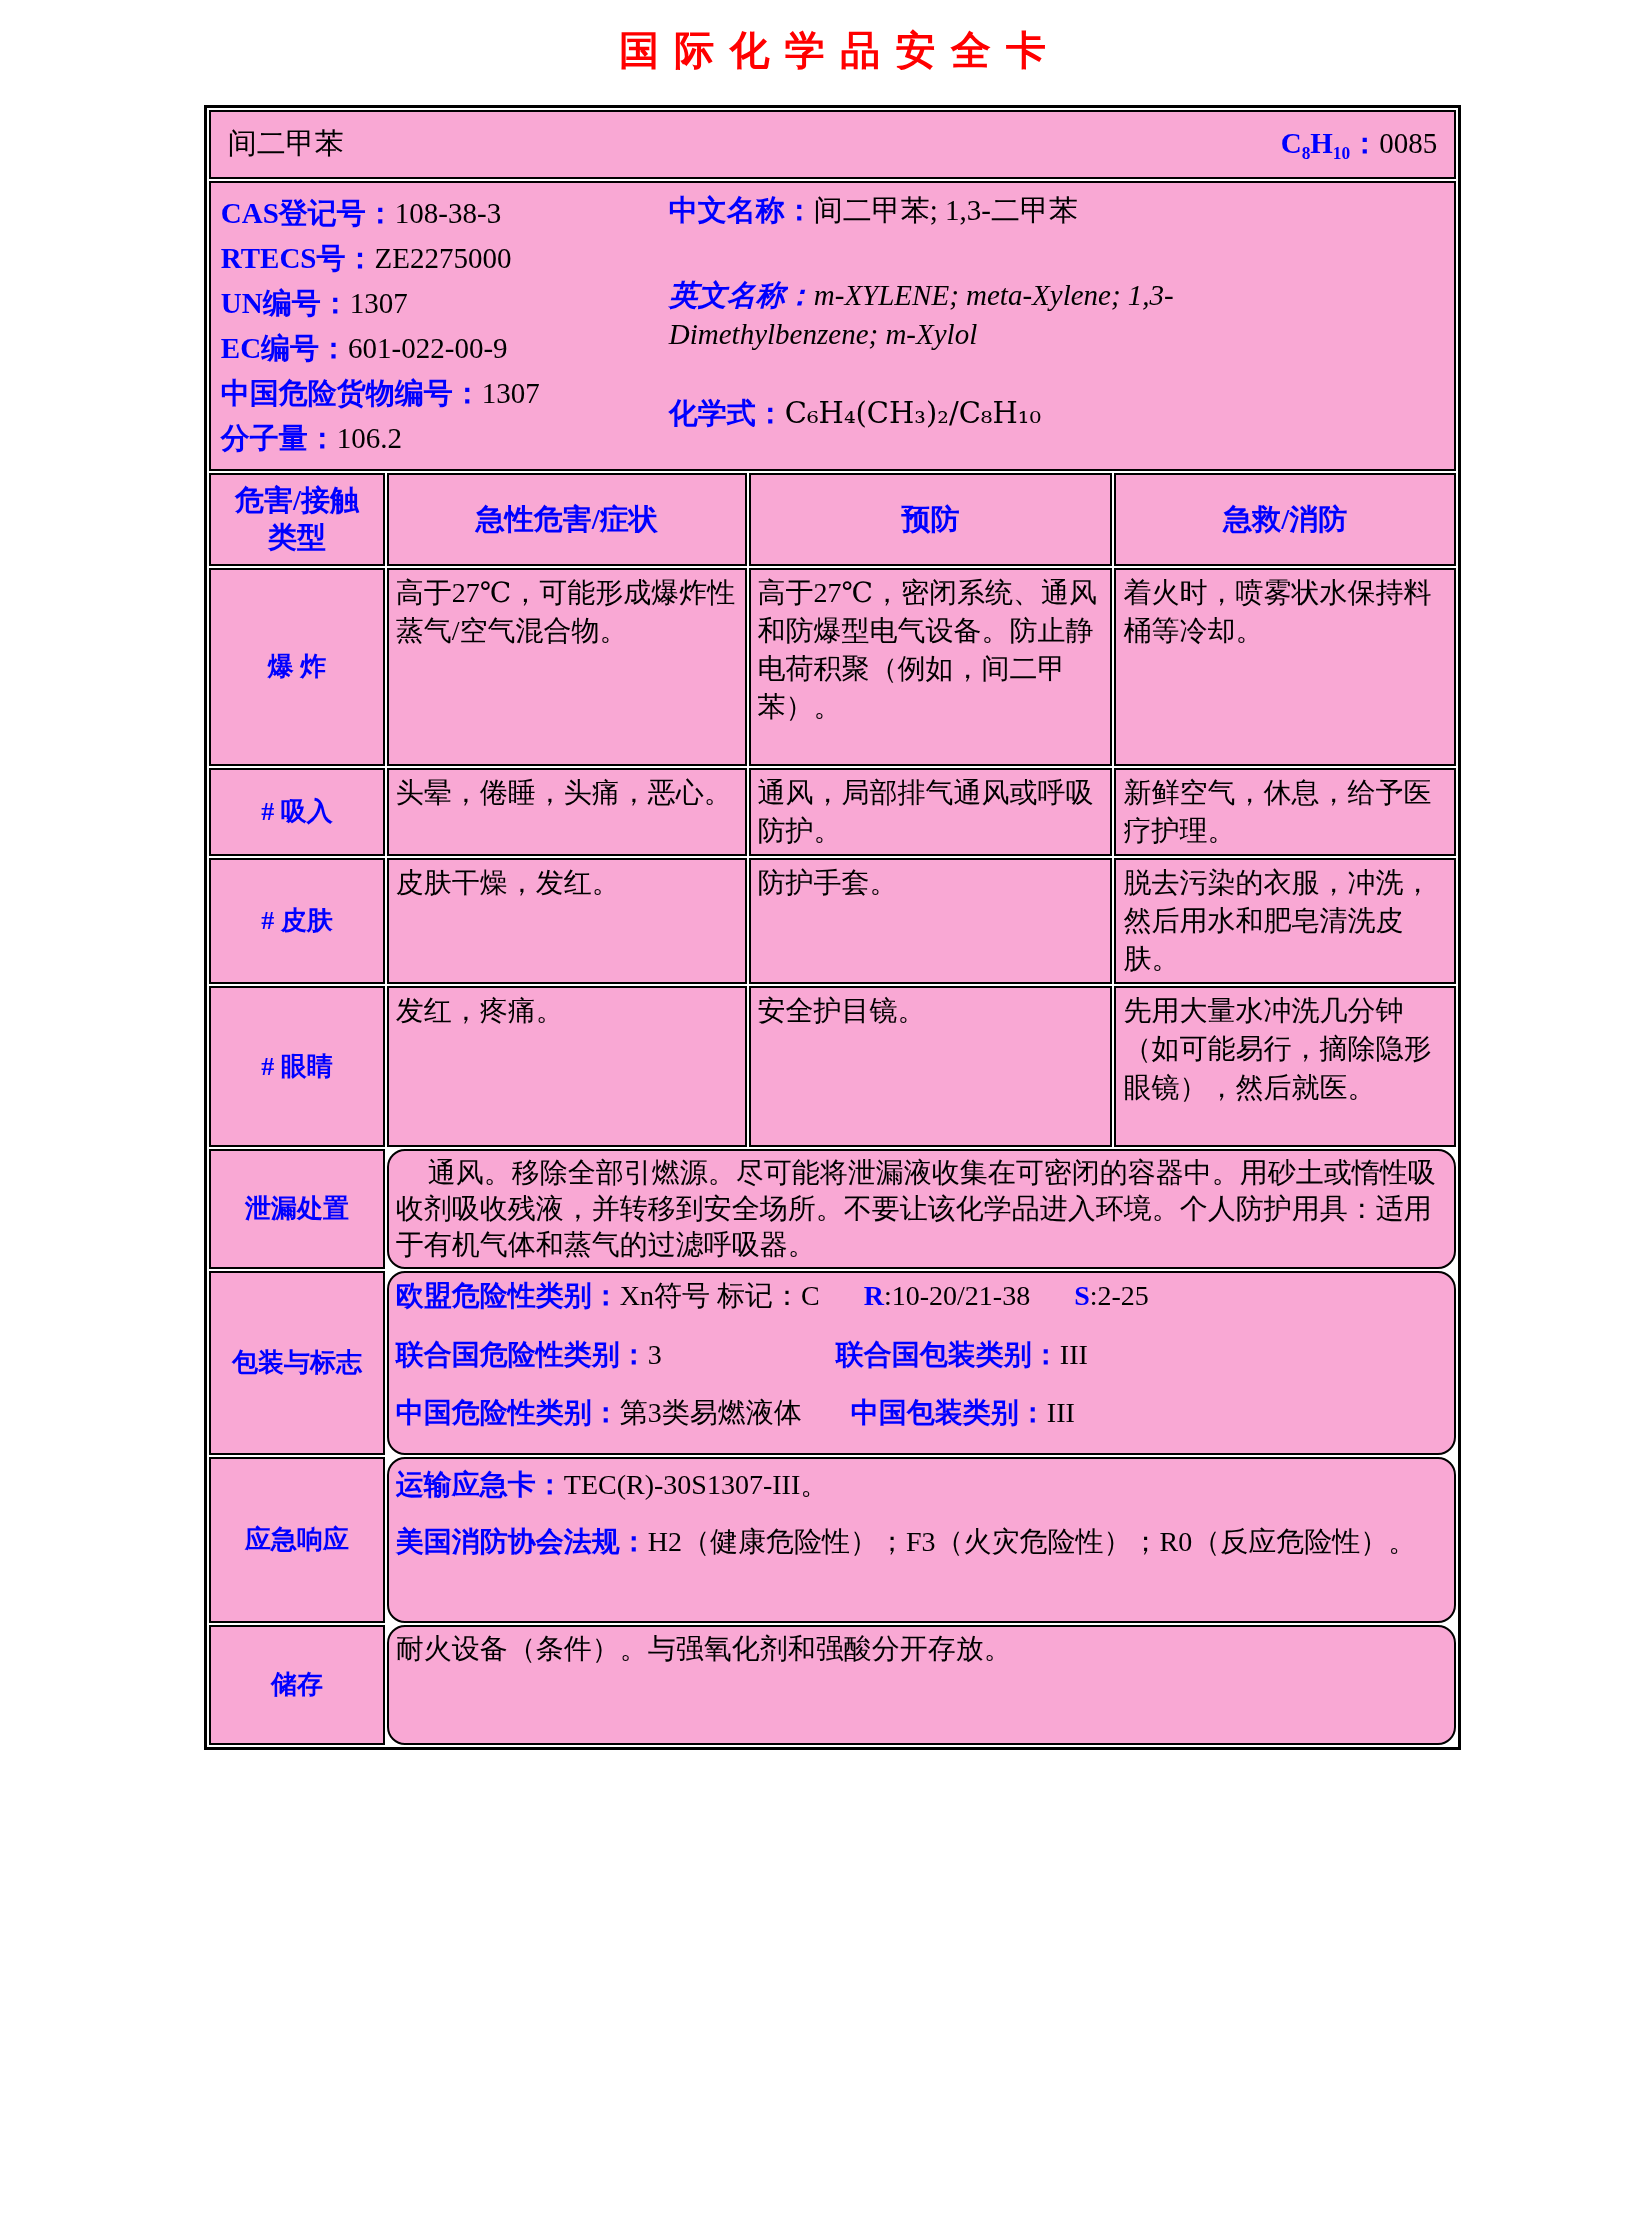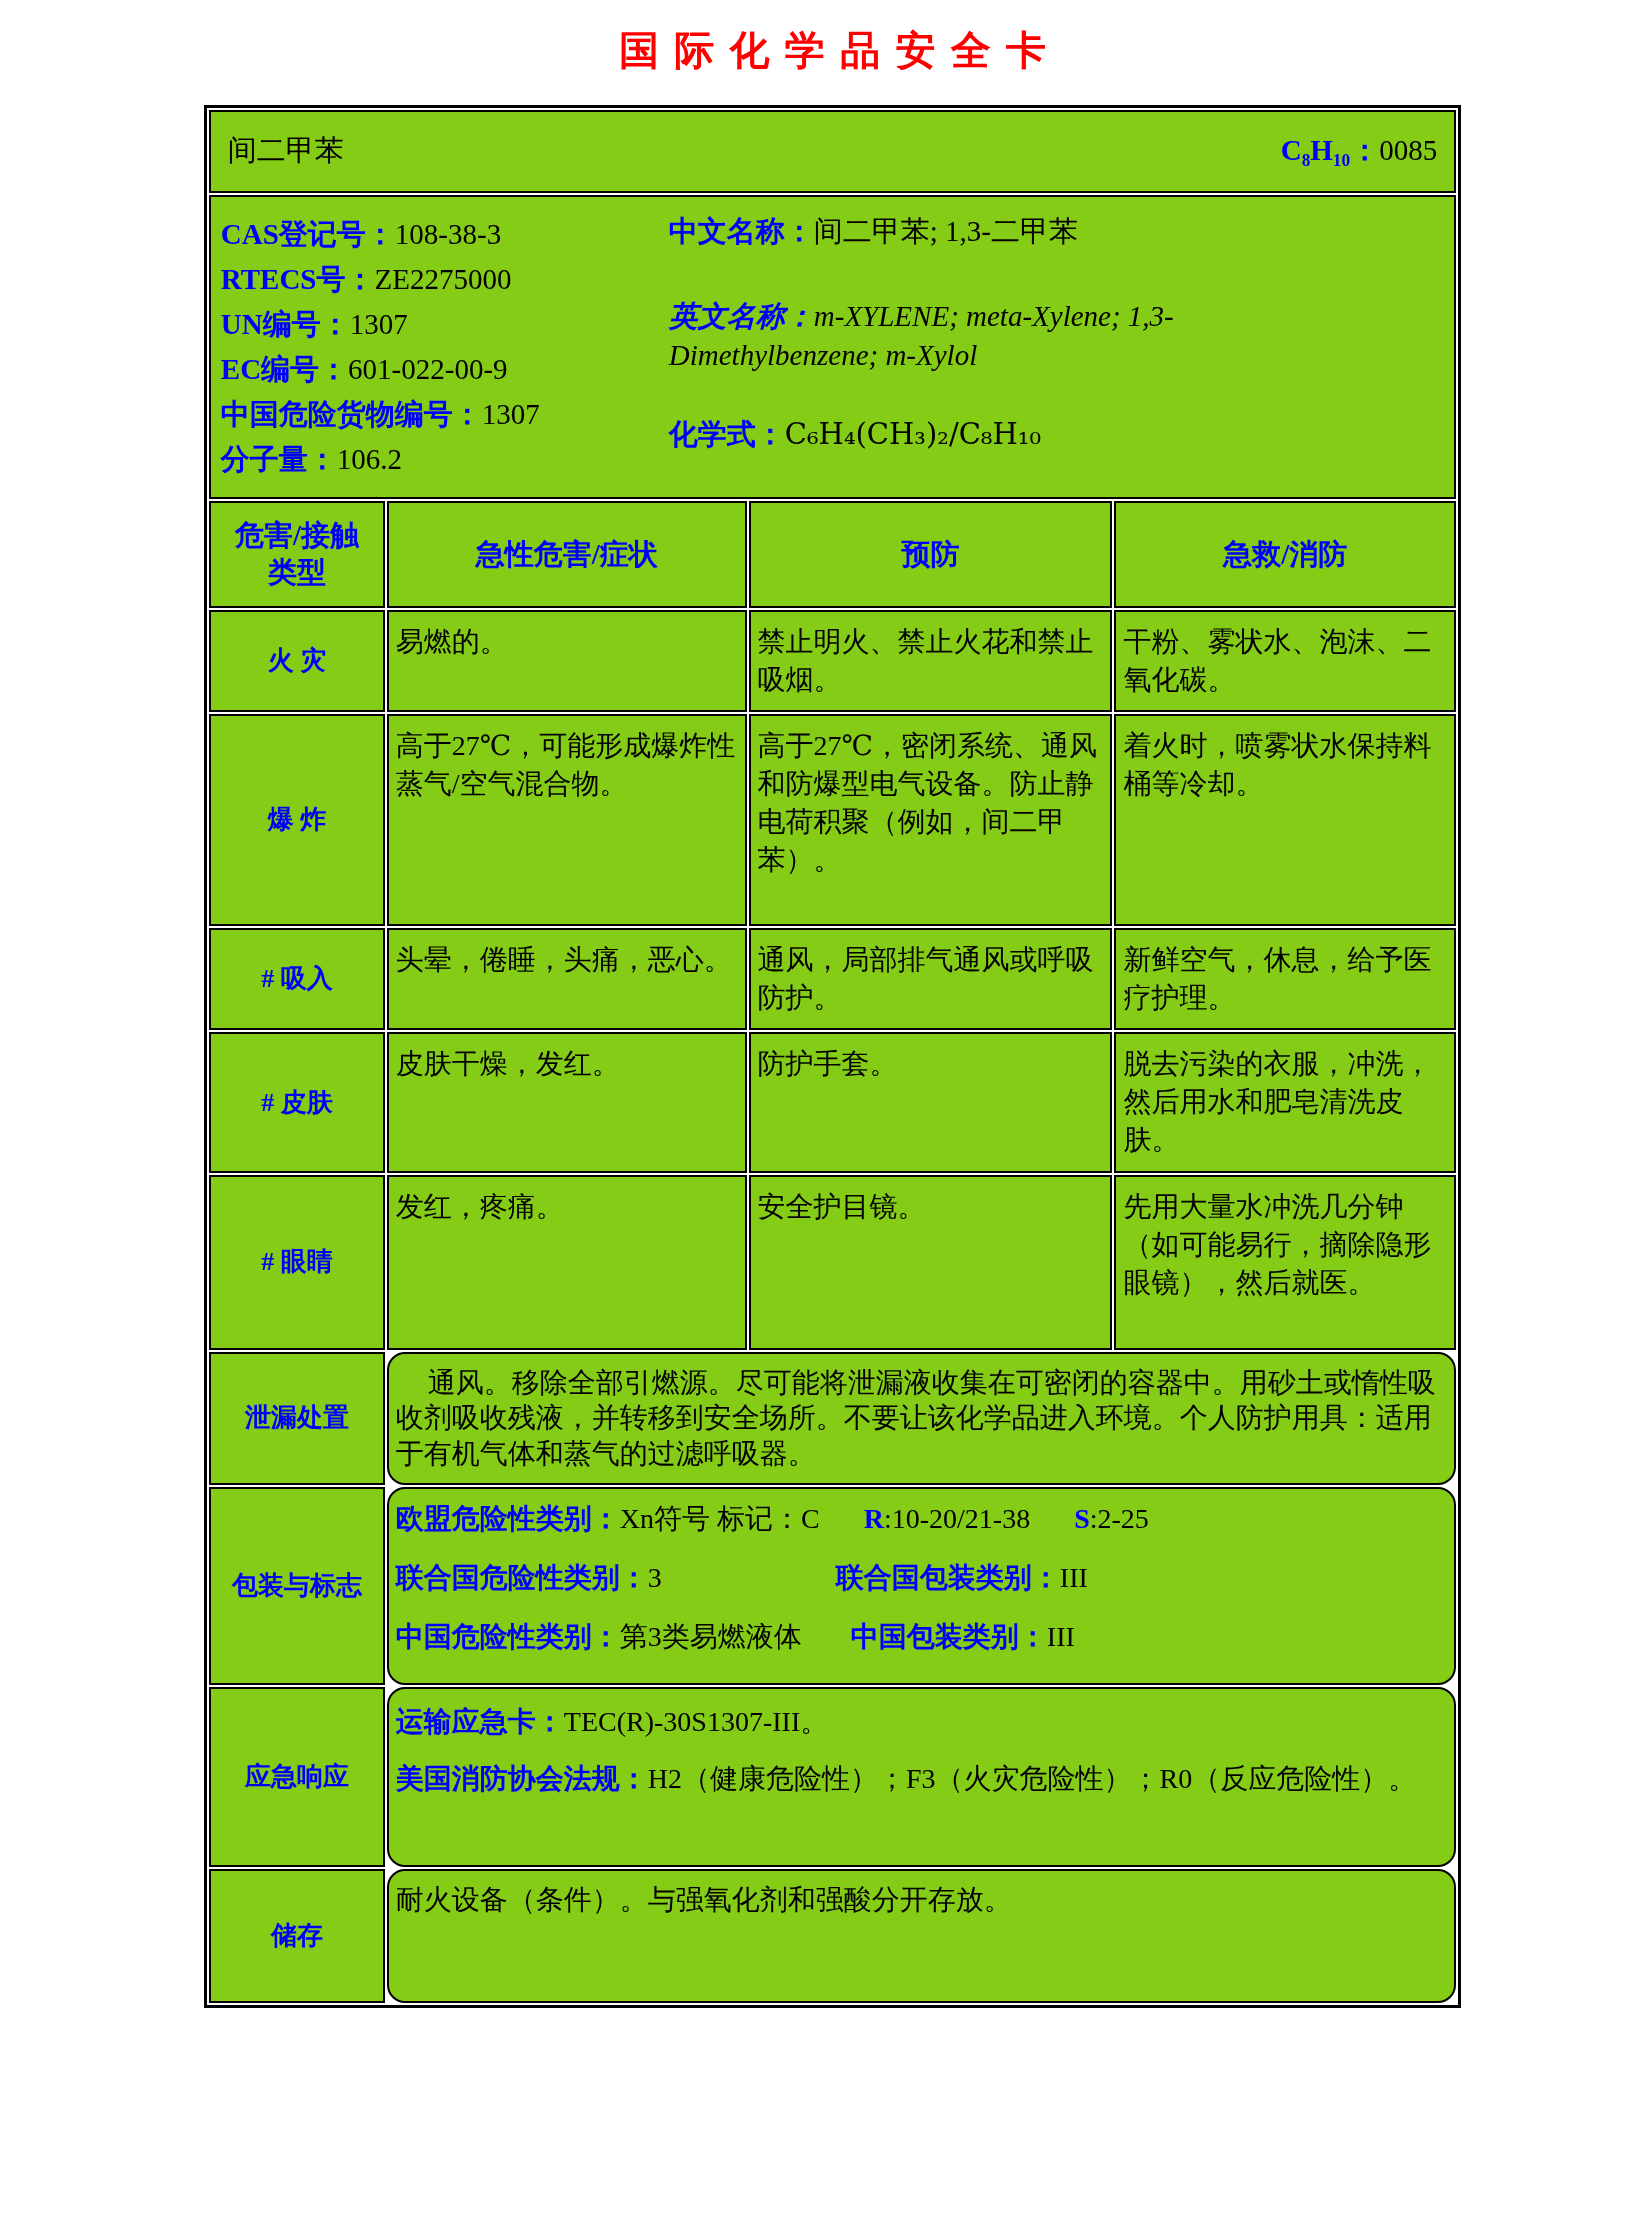--- a/index.html
+++ b/index.html
@@ -18,22 +18,22 @@
     margin-bottom:28px;
   }
   table.icsc{
     width:1257px;margin-left:204px;
     border:3.5px solid #000;
     border-collapse:separate;border-spacing:2.8px;
     table-layout:fixed;background:#fff;
   }
   col.c1{width:174px;} col.c2{width:356px;} col.c3{width:360px;} col.c4{width:338px;}
   td{
-    border:2.1px solid #000;background:#84cc16;
-    vertical-align:top;padding:11px 7px;
+    border:2.1px solid #000;background:#f9a8d4;
+    vertical-align:top;padding:4px 7px;
     font-size:28px;line-height:1.36;
     word-break:break-word;
   }
   .b{color:#0000ff;font-weight:bold;}
   .vmid{vertical-align:middle;}
   
   .titlebar{display:flex;justify-content:space-between;align-items:center;font-size:29px;padding:0 9.7px;}
   
   .idwrap{display:flex;font-size:29px;padding:4.2px 2.8px;}
   .idleft{width:448px;flex:none;}
@@ -126,26 +126,20 @@
     <tr class="r-head">
       <td class="th">
         <div>危害/接触</div>
         <div>类型</div>
       </td>
       <td class="th">急性危害/症状</td>
       <td class="th">预防</td>
       <td class="th">急救/消防</td>
     </tr>
 
-    <tr class="r-fire">
-      <td class="type">火 灾</td>
-      <td>易燃的。</td>
-      <td>禁止明火、禁止火花和禁止吸烟。</td>
-      <td>干粉、雾状水、泡沫、二氧化碳。</td>
-    </tr>
 
     <tr class="r-expl">
       <td class="type">爆 炸</td>
       <td>高于27℃，可能形成爆炸性蒸气/空气混合物。</td>
       <td>高于27℃，密闭系统、通风和防爆型电气设备。防止静电荷积聚（例如，间二甲苯）。</td>
       <td>着火时，喷雾状水保持料桶等冷却。</td>
     </tr>
 
 
     <tr class="r-inh">

